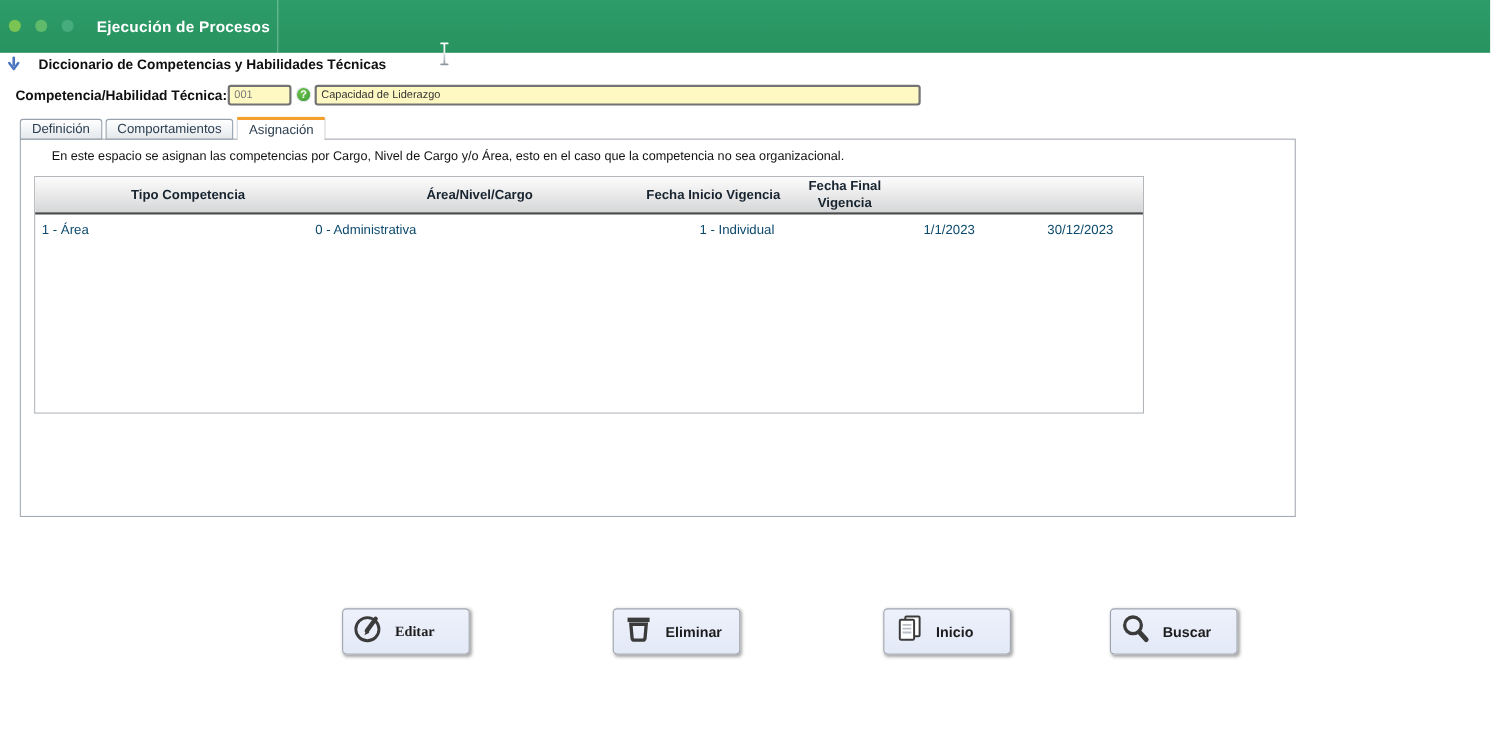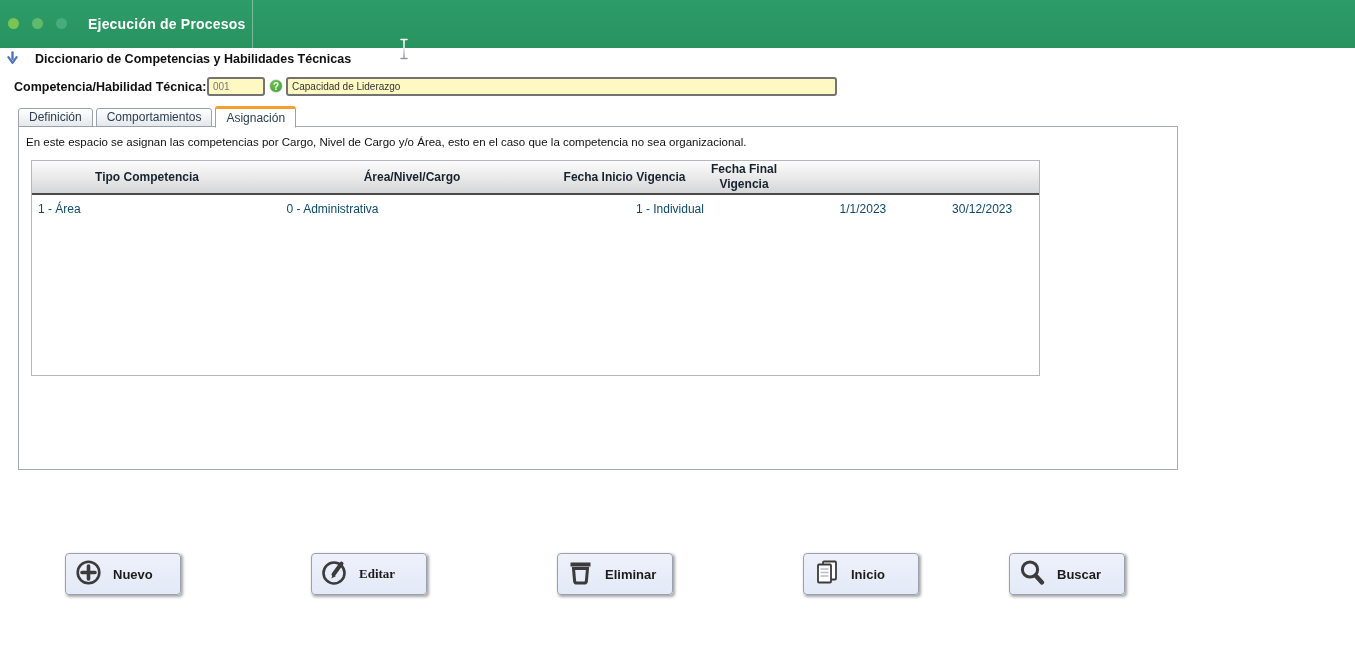--- a/index.html
+++ b/index.html
@@ -37,27 +37,27 @@
   .tabbar { position:absolute; left:18px; top:105px; height:22px; display:flex; align-items:flex-end; z-index:3; }
   .tab { height:19px; padding:0 10px; margin-right:3px; font-size:12px; color:#2c3e50;
          background:linear-gradient(180deg,#ffffff,#e4e8ec); border:1px solid #97a2ad;
          border-radius:3px 3px 0 0; line-height:17px; cursor:pointer; }
   .tab.active { height:22px; line-height:19px; background:#ffffff; border-top:3px solid #f5a02c;
                 border-bottom:1px solid #ffffff; margin-bottom:-1px; font-weight:normal; }
 
   
   .panel { position:absolute; left:18px; top:126px; width:1160px; height:344px;
            background:#ffffff; border:1px solid #a6abb2; z-index:1; }
-  .panel-desc { position:absolute; left:7px; top:9px; font-size:11.5px; color:#111111; }
+  .panel-desc { position:absolute; left:28px; top:9px; font-size:11.5px; color:#111111; }
 
   
   .grid { position:absolute; left:12px; top:33px; width:1009px; height:216px;
           border:1px solid #b3b7bc; background:#ffffff; }
   .grid-header { display:flex; height:34px; background:linear-gradient(180deg,#fcfcfc 0%,#e8e8e9 55%,#d5d6d7 100%);
-                 border-bottom:2px solid #4a4a4a; }
+                 border-bottom:2px solid #4a4a4a;padding-left:24px; }
   .gh-cell { display:flex; align-items:center; justify-content:center; text-align:center;
              font-size:12px; font-weight:bold; color:#17242f; line-height:1.25; cursor:pointer; }
   .grid-row { display:flex; height:28px; align-items:center; font-size:12px; color:#0c4a6e; cursor:pointer; }
   .c1 { width:230px; } .c2 { width:300px; } .c3 { width:240px; } .c4 { width:125px; } .c5 { width:114px; }
   .gr-cell.c1 { padding-left:6px; }
   .gr-cell.c2 { padding-left:25px; }
   .gr-cell.c3 { padding-left:75px; }
   .gr-cell.c4, .gr-cell.c5 { text-align:center; }
 
   
@@ -132,29 +132,20 @@
       <div class="grid-row">
         <div class="gr-cell c1">1 - Área</div>
         <div class="gr-cell c2">0 - Administrativa</div>
         <div class="gr-cell c3">1 - Individual</div>
         <div class="gr-cell c4">1/1/2023</div>
         <div class="gr-cell c5">30/12/2023</div>
       </div>
     </div>
   </div>
 
-  <div class="action-btn btn-nuevo">
-    <span>
-      <svg width="27" height="27" viewBox="0 0 27 27">
-        <circle cx="13.5" cy="13.5" r="10.8" fill="none" stroke="#3b3b3b" stroke-width="2.6"></circle>
-        <path d="M13.5 7 V20 M7 13.5 H20" stroke="#3b3b3b" stroke-width="3.6" stroke-linecap="round"></path>
-      </svg>
-    </span>
-    <span class="lbl">Nuevo</span>
-  </div>
 
   <div class="action-btn btn-editar">
     <span>
       <svg width="27" height="27" viewBox="0 0 27 27">
         <circle cx="13" cy="14" r="10.5" fill="none" stroke="#3b3b3b" stroke-width="2.6"></circle>
         <path d="M20.5 4.5 L12.5 15.5" stroke="#3b3b3b" stroke-width="4" stroke-linecap="round"></path>
         <path d="M12.2 15 L10.2 19.5 L14.8 17.2 Z" fill="#3b3b3b"></path>
       </svg>
     </span>
     <span class="lbl">Editar</span>

